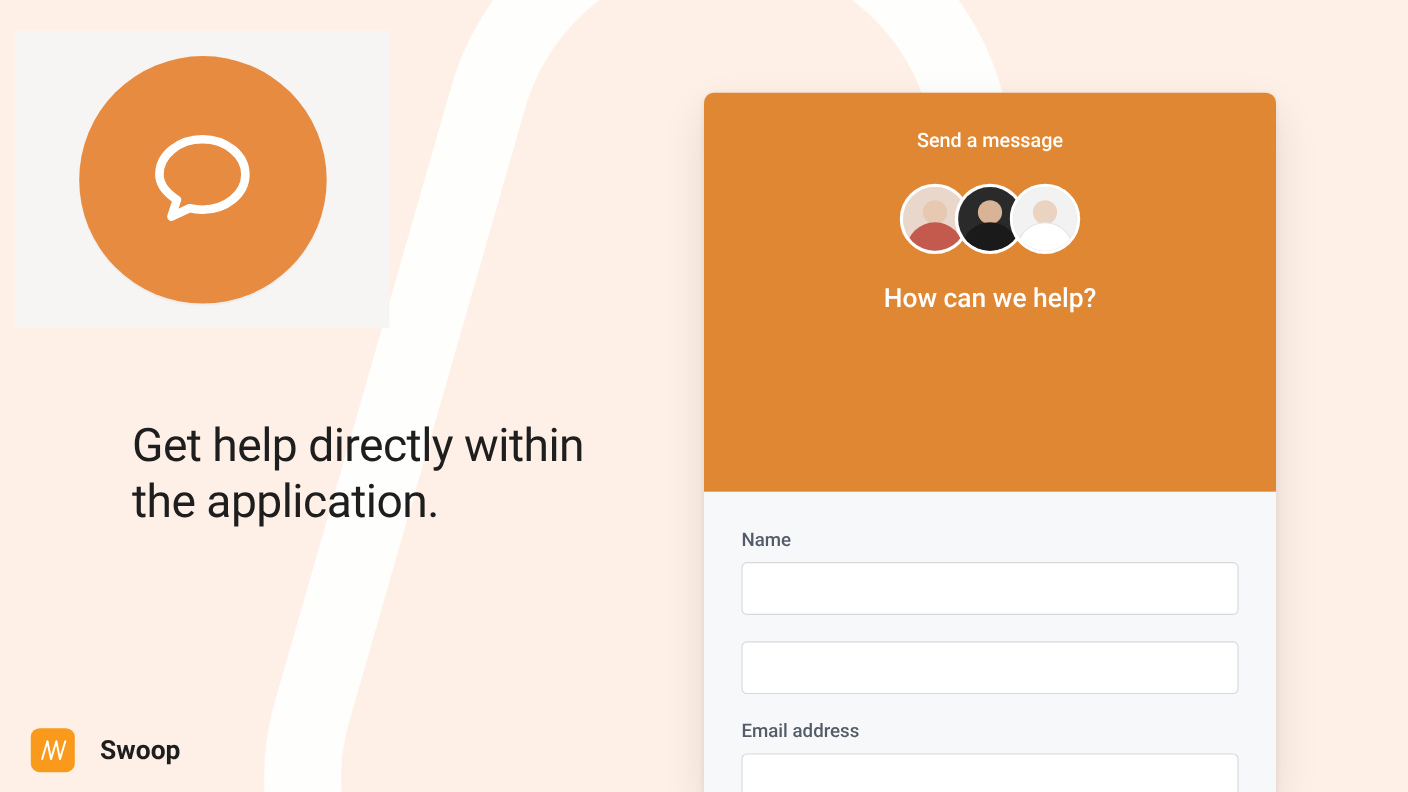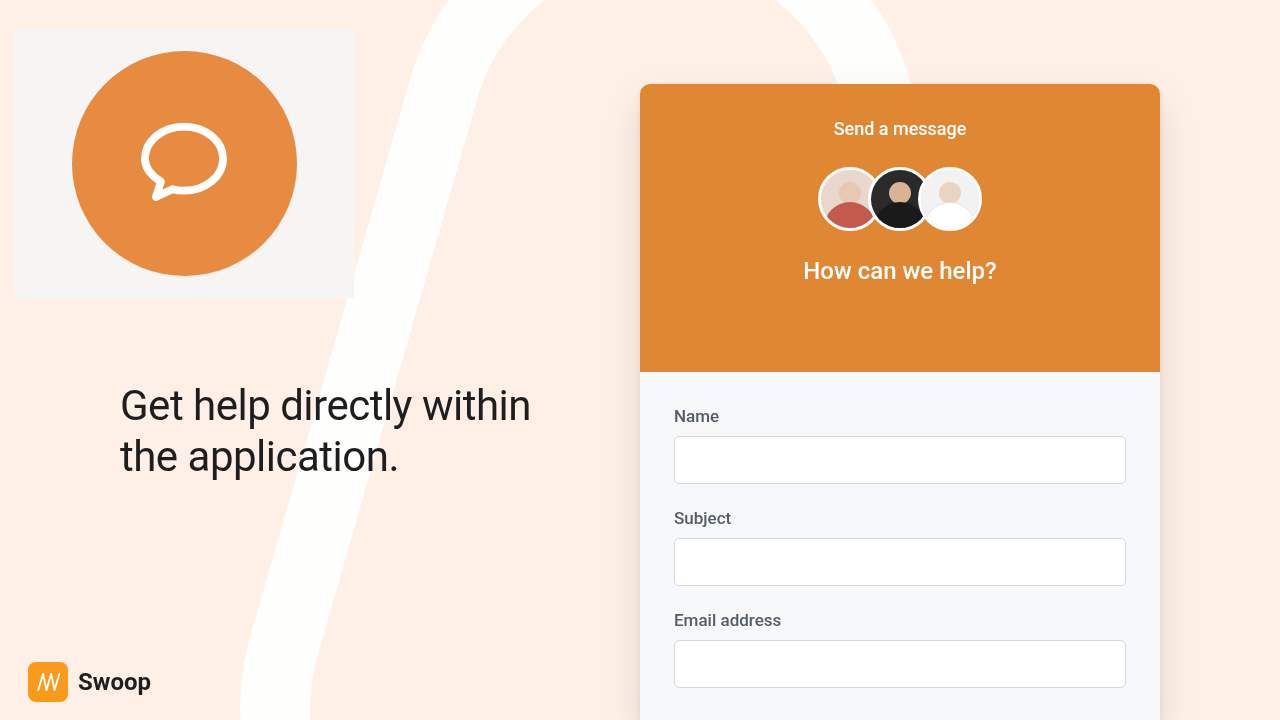--- a/index.html
+++ b/index.html
@@ -79,21 +79,21 @@
     letter-spacing:-0.5px;
   }
 
   
   .swoop-logo{
     position:absolute;
     left:28px;
     bottom:18px;
     display:flex;
     align-items:center;
-    gap:10px;
+    gap:23px;
     text-align:center;
   }
   .swoop-mark{
     width:40px;
     height:40px;
     border-radius:8px;
     background:var(--logo-orange);
     display:flex;
     align-items:center;
     justify-content:center;
@@ -112,21 +112,21 @@
     top:84px;
     width:520px;
     height:636px;
     border-radius:10px 10px 0 0;
     overflow:hidden;
     background:var(--panel-bg);
     box-shadow:0 16px 40px rgba(0,0,0,0.10),0 2px 6px rgba(0,0,0,0.08);
   }
   .panel-header{
     background:var(--orange-deep);
-    height:288px;
+    height:363px;
     display:flex;
     flex-direction:column;
     align-items:center;
     padding-top:34px;
     color:#fff;
   }
   .panel-title{
     font-size:18px;
     font-weight:500;
   }
@@ -242,21 +242,20 @@
     </div>
     <div class="panel-subtitle">How can we help?</div>
   </div>
 
   <div class="panel-form">
     <div class="field">
       <label class="field-label">Name</label>
       <input class="field-input" type="text" value="" style="">
     </div>
     <div class="field">
-      <label class="field-label">Subject</label>
       <input class="field-input" type="text" value="" style="">
     </div>
     <div class="field">
       <label class="field-label">Email address</label>
       <input class="field-input" type="email" value="" style="">
     </div>
   </div>
 </div>
 
 </body></html>

